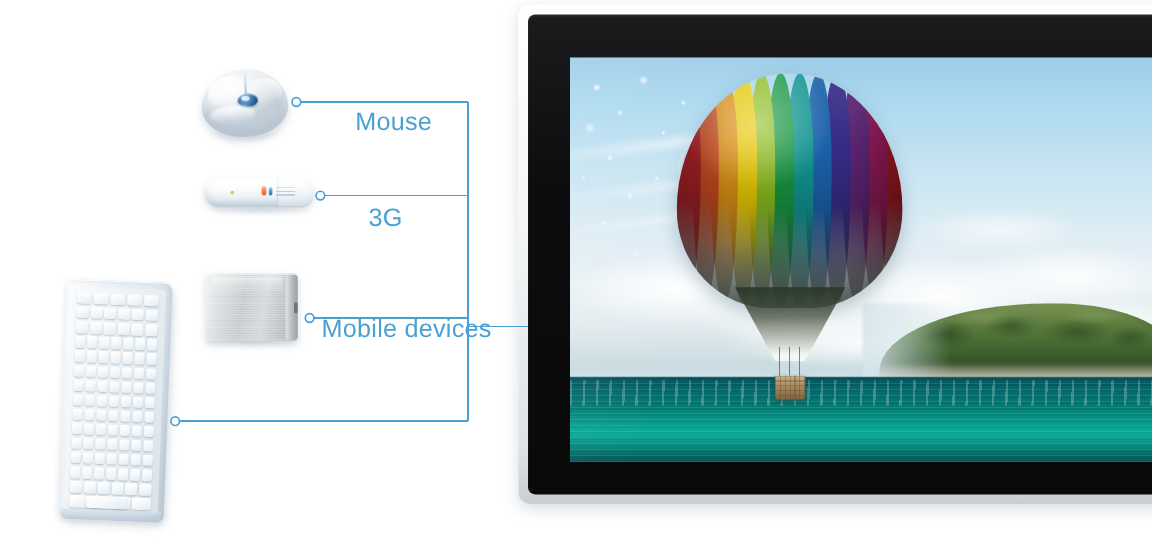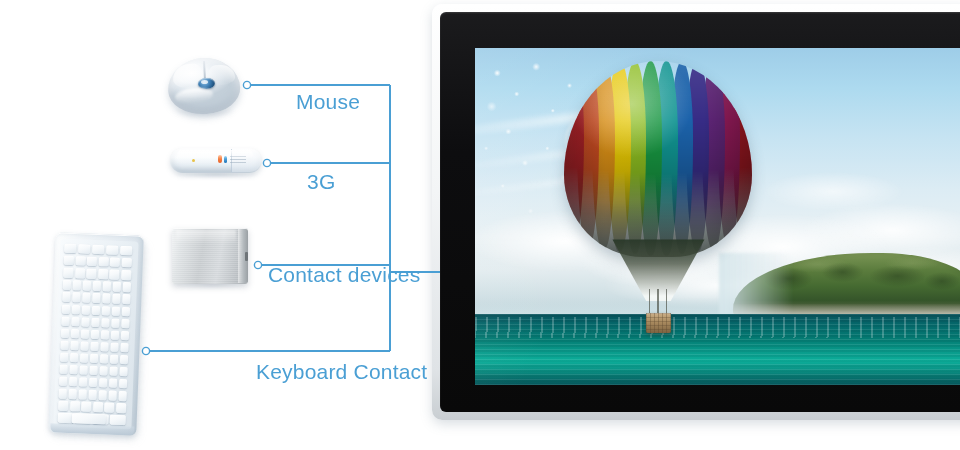--- a/index.html
+++ b/index.html
@@ -736,16 +736,15 @@
     <g id="connector-nodes">
         <circle cx="247" cy="85" r="3.6" fill="#ffffff" stroke="#4a9fd4" stroke-width="1.4"></circle>
         <circle cx="267" cy="163" r="3.6" fill="#ffffff" stroke="#4a9fd4" stroke-width="1.4"></circle>
         <circle cx="258" cy="265" r="3.6" fill="#ffffff" stroke="#4a9fd4" stroke-width="1.4"></circle>
         <circle cx="146" cy="351" r="3.6" fill="#ffffff" stroke="#4a9fd4" stroke-width="1.4"></circle>
       </g>
   </svg>
 
   <div class="label" id="label-mouse" style="left: 296px; top: 90px; color: rgb(74, 159, 212);">Mouse</div>
   <div class="label" id="label-3g" style="left: 307px; top: 170px; color: rgb(74, 159, 212);">3G</div>
-  <div class="label" id="label-mobile" style="left: 268px; top: 263px; color: rgb(74, 159, 212);">Contact devices</div>
-  <div class="label" id="label-keyboard" style="left: 256px; top: 360px; color: rgb(74, 159, 212);">Keyboard Contact</div>
+  <div class="label" id="label-mobile" style="left: 268px; top: 263px; color: rgb(74, 159, 212);">Mobile devices</div>
 
 </div>
 
 </body></html>

